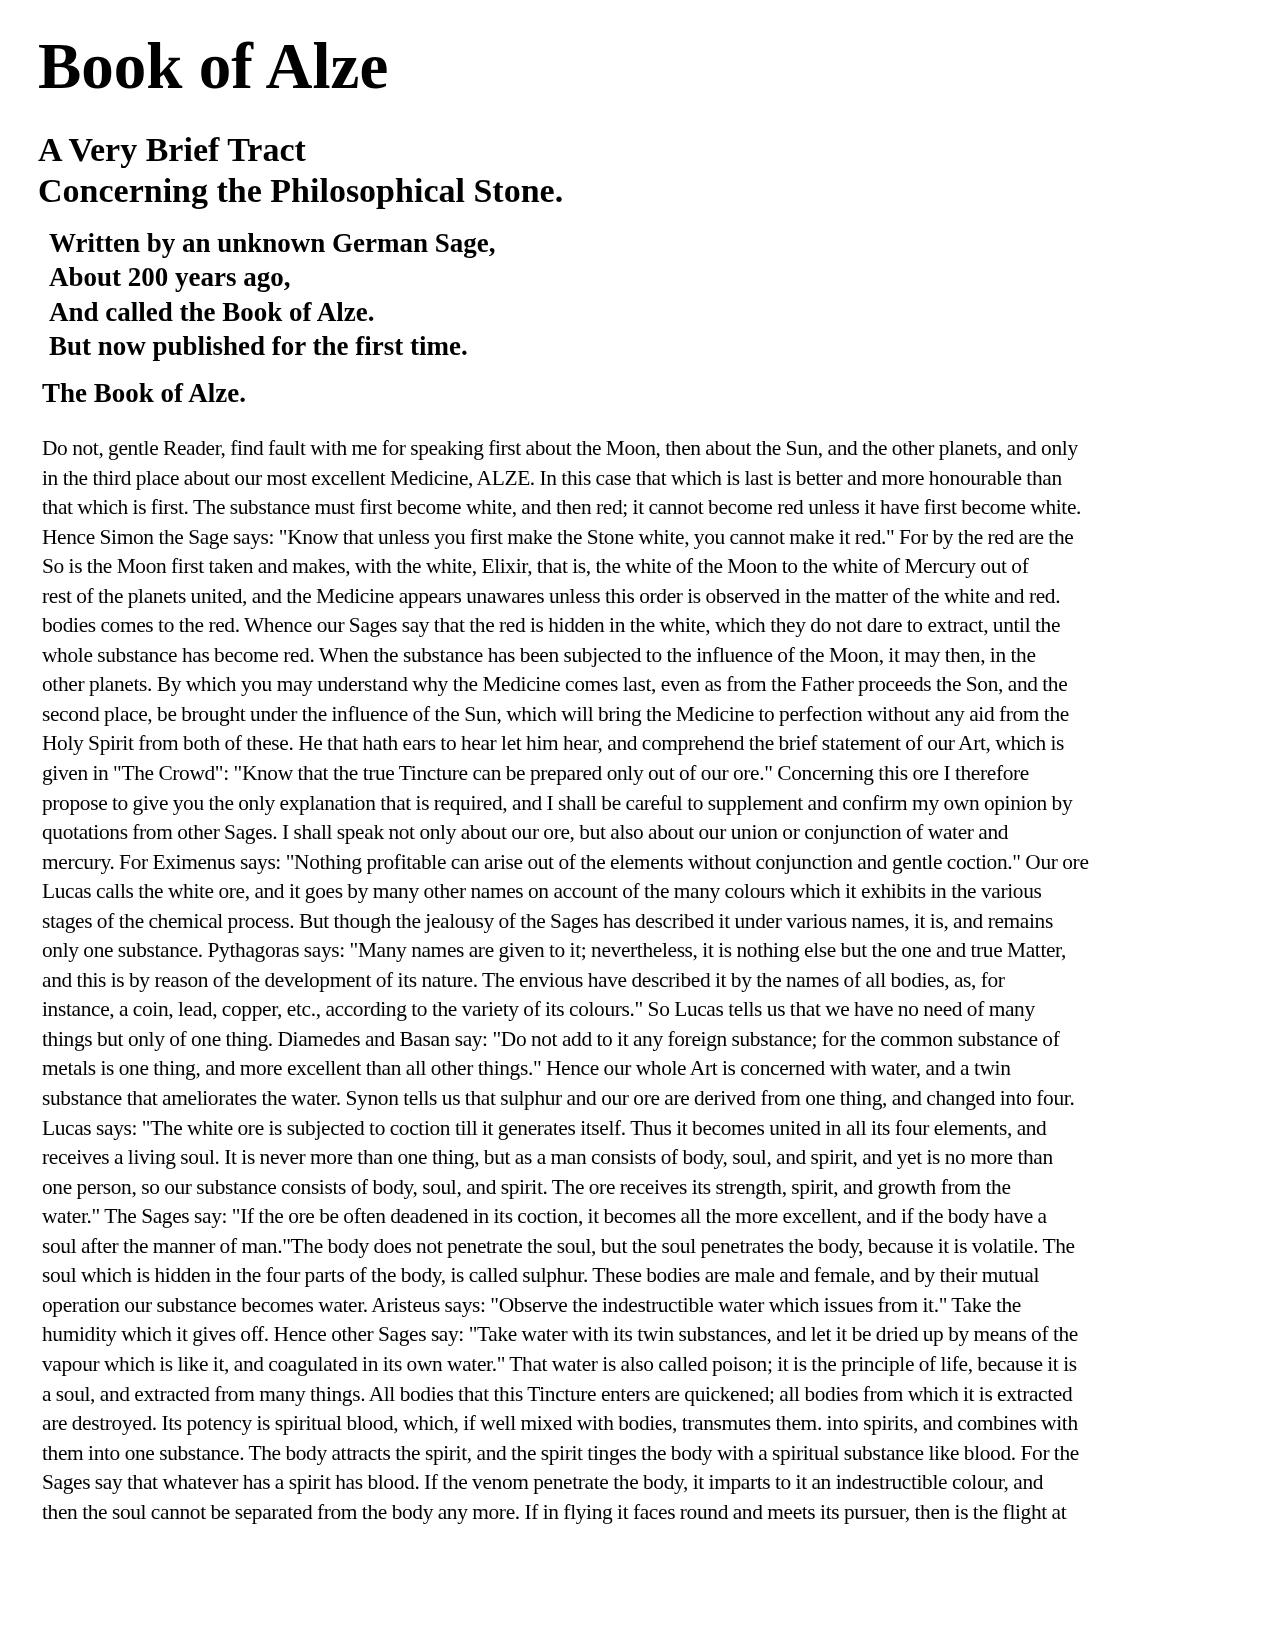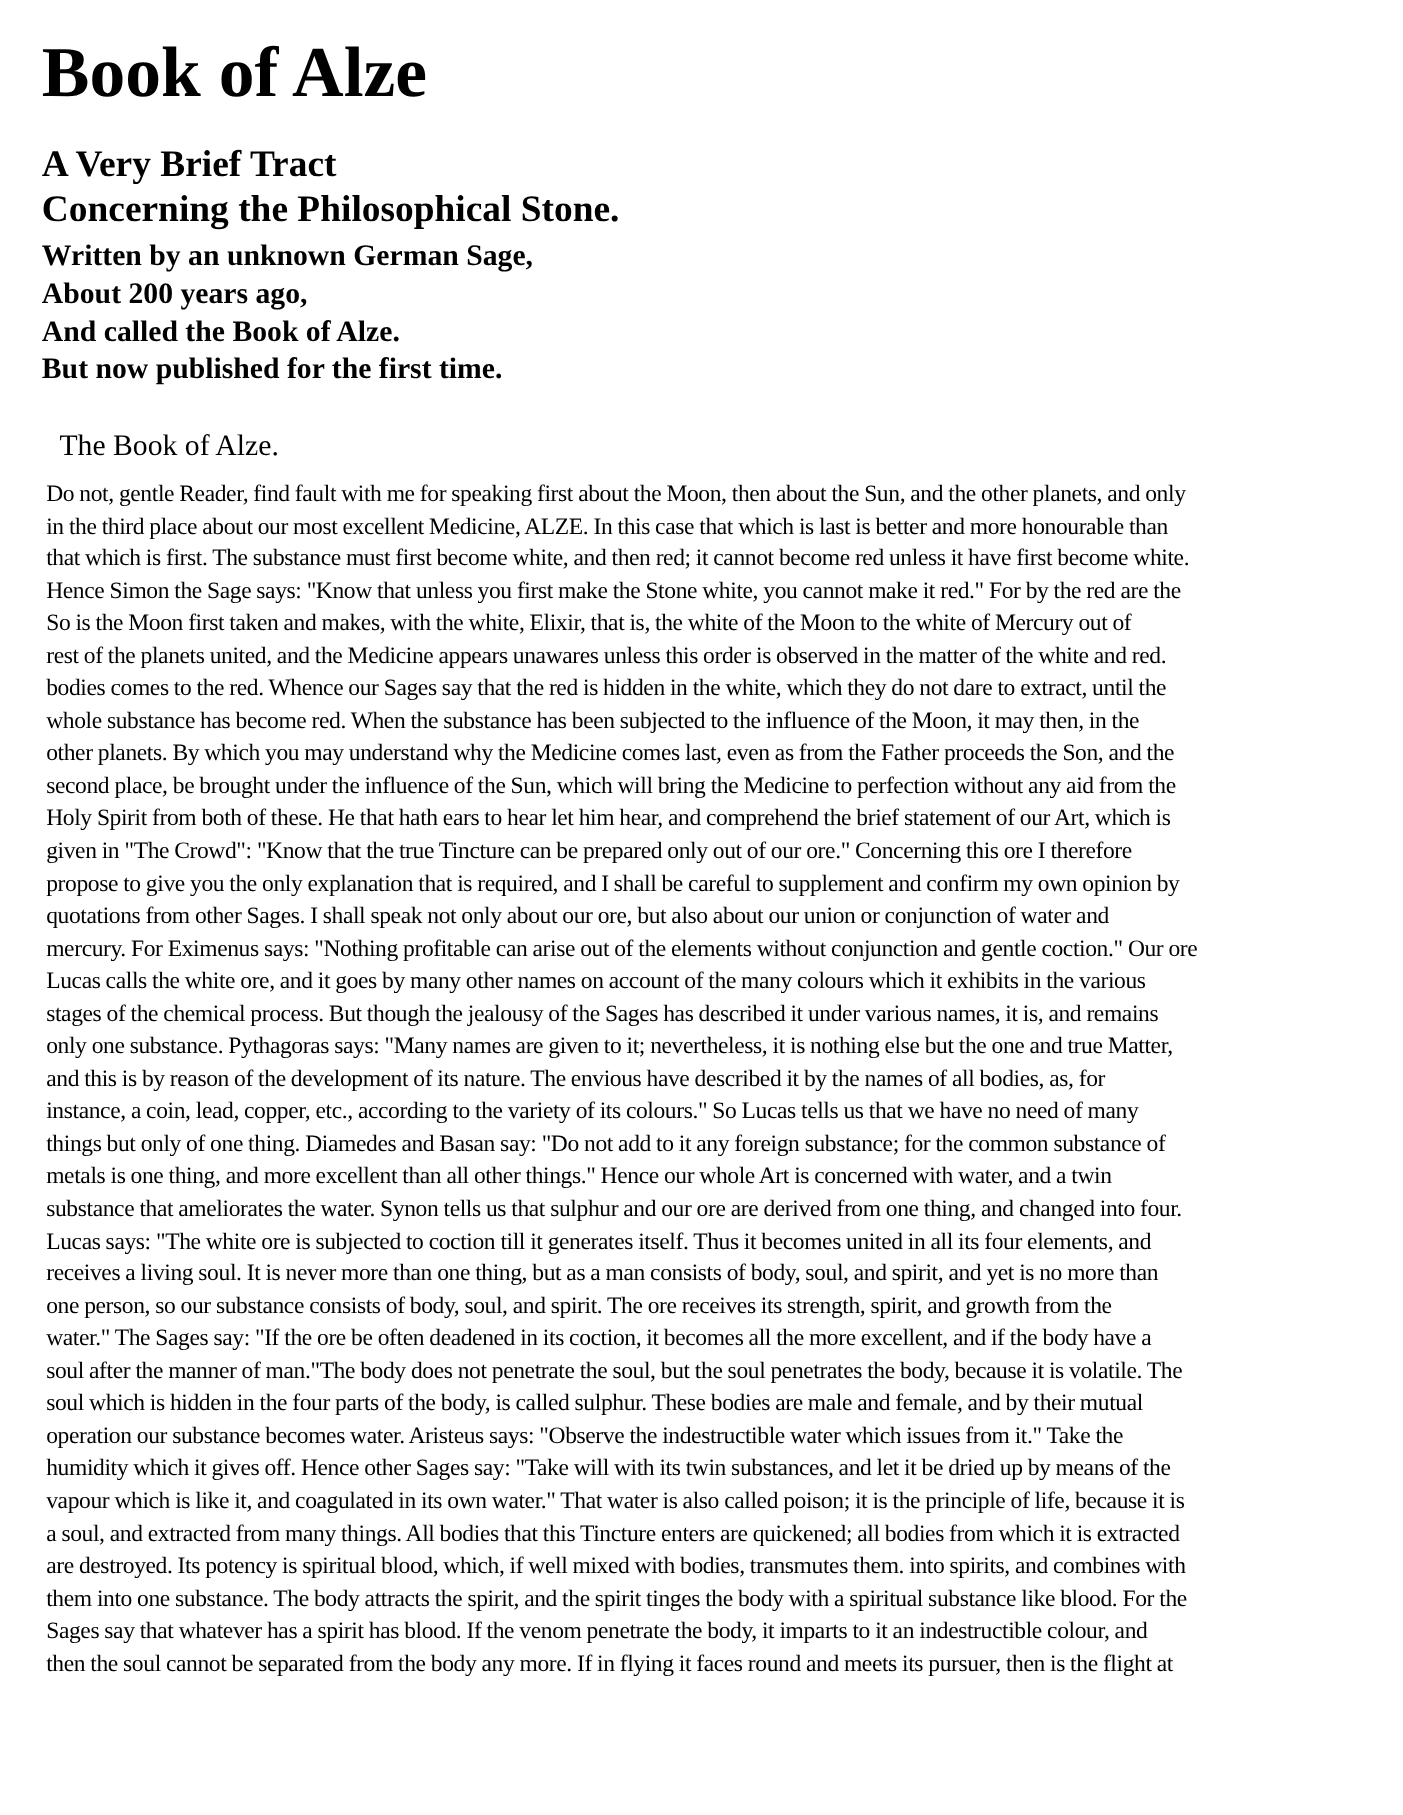--- a/index.html
+++ b/index.html
@@ -36,34 +36,34 @@
     font-size: 34px;
     line-height: 41px;
     font-weight: bold;
     white-space: nowrap;
   }
   .h2 span, .h3 span { display: block; }
   .h3 {
     position: absolute;
     left: 38px;
     top: 215px;
-    margin: 0;
+    margin: 11px;
     font-size: 27px;
     line-height: 34.3px;
     font-weight: bold;
     white-space: nowrap;
   }
   .h4 {
     position: absolute;
     left: 38px;
     top: 372px;
-    margin: 16px;
+    margin: 4px;
     font-size: 27px;
     line-height: 34px;
-    font-weight: normal;
+    font-weight: bold;
     white-space: nowrap;
   }
   .body-text {
     position: absolute;
     left: 38px;
     top: 430px;
     width: 1200px;
     margin: 4px;
     font-size: 21.4px;
     line-height: 29.55px;
@@ -121,21 +121,21 @@
     <span class="line">things but only of one thing. Diamedes and Basan say: "Do not add to it any foreign substance; for the common substance of</span>
     <span class="line">metals is one thing, and more excellent than all other things." Hence our whole Art is concerned with water, and a twin</span>
     <span class="line">substance that ameliorates the water. Synon tells us that sulphur and our ore are derived from one thing, and changed into four.</span>
     <span class="line">Lucas says: "The white ore is subjected to coction till it generates itself. Thus it becomes united in all its four elements, and</span>
     <span class="line">receives a living soul. It is never more than one thing, but as a man consists of body, soul, and spirit, and yet is no more than</span>
     <span class="line">one person, so our substance consists of body, soul, and spirit. The ore receives its strength, spirit, and growth from the</span>
     <span class="line">water." The Sages say: "If the ore be often deadened in its coction, it becomes all the more excellent, and if the body have a</span>
     <span class="line">soul after the manner of man."The body does not penetrate the soul, but the soul penetrates the body, because it is volatile. The</span>
     <span class="line">soul which is hidden in the four parts of the body, is called sulphur. These bodies are male and female, and by their mutual</span>
     <span class="line">operation our substance becomes water. Aristeus says: "Observe the indestructible water which issues from it." Take the</span>
-    <span class="line">humidity which it gives off. Hence other Sages say: "Take will with its twin substances, and let it be dried up by means of the</span>
+    <span class="line">humidity which it gives off. Hence other Sages say: "Take water with its twin substances, and let it be dried up by means of the</span>
     <span class="line">vapour which is like it, and coagulated in its own water." That water is also called poison; it is the principle of life, because it is</span>
     <span class="line">a soul, and extracted from many things. All bodies that this Tincture enters are quickened; all bodies from which it is extracted</span>
     <span class="line">are destroyed. Its potency is spiritual blood, which, if well mixed with bodies, transmutes them. into spirits, and combines with</span>
     <span class="line">them into one substance. The body attracts the spirit, and the spirit tinges the body with a spiritual substance like blood. For the</span>
     <span class="line">Sages say that whatever has a spirit has blood. If the venom penetrate the body, it imparts to it an indestructible colour, and</span>
     <span class="line">then the soul cannot be separated from the body any more. If in flying it faces round and meets its pursuer, then is the flight at</span>
   </p>
 
 </div>
 

